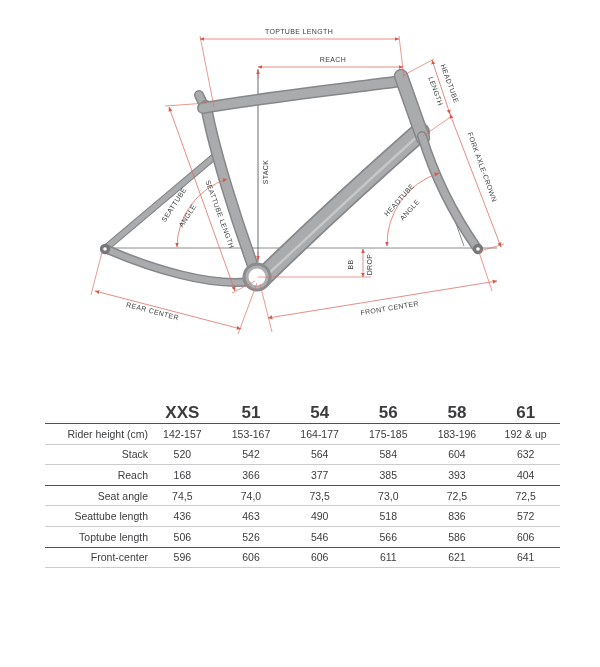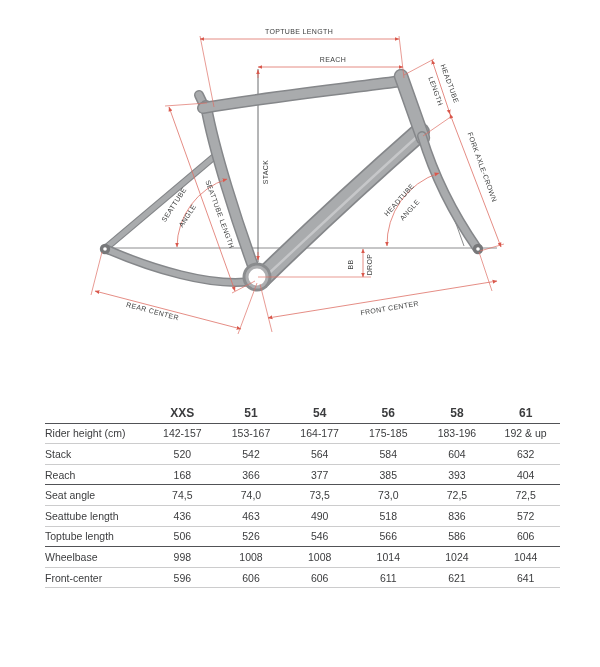--- a/index.html
+++ b/index.html
@@ -9,22 +9,22 @@
   svg text{font-family:"Liberation Sans",sans-serif;font-size:7px;
            letter-spacing:.35px;fill:#3f4040;}
   svg .dim{stroke:#de7066;stroke-width:.8;fill:none;}
   svg .ext{stroke:#de7066;stroke-width:.7;fill:none;}
   svg .ref{fill:none;}
   #table-wrap{position:absolute;left:45px;top:403px;width:515px;}
   table{border-collapse:collapse;width:100%;table-layout:fixed;
         font-size:10.5px;color:#3b3c3e;}
   th,td{height:19.6px;padding:0;text-align:center;font-weight:normal;
         white-space:nowrap;overflow:hidden;}
-  thead th{font-weight:bold;font-size:12px;}
-  td.label{text-align:left;}
+  thead th{font-weight:bold;font-size:17px;}
+  td.label{text-align:right;}
   thead tr{border-bottom:1.5px solid #515256;}
   tbody tr{border-bottom:1px solid #cccccd;}
   tbody tr.section-last{border-bottom:1.5px solid #515256;}
 </style>
 </head>
 <body>
 
 <div id="diagram">
 <svg viewBox="0 0 600 390" width="600" height="390">
   <defs>
@@ -211,29 +211,20 @@
         <tr class="section-last">
           <td class="label">Toptube length</td>
           <td>506</td>
           <td>526</td>
           <td>546</td>
           <td>566</td>
           <td>586</td>
           <td>606</td>
         </tr>
         <tr>
-          <td class="label">Wheelbase</td>
-          <td>998</td>
-          <td>1008</td>
-          <td>1008</td>
-          <td>1014</td>
-          <td>1024</td>
-          <td>1044</td>
-        </tr>
-        <tr>
           <td class="label">Front-center</td>
           <td>596</td>
           <td>606</td>
           <td>606</td>
           <td>611</td>
           <td>621</td>
           <td>641</td>
         </tr>
       </tbody>
   </table>

